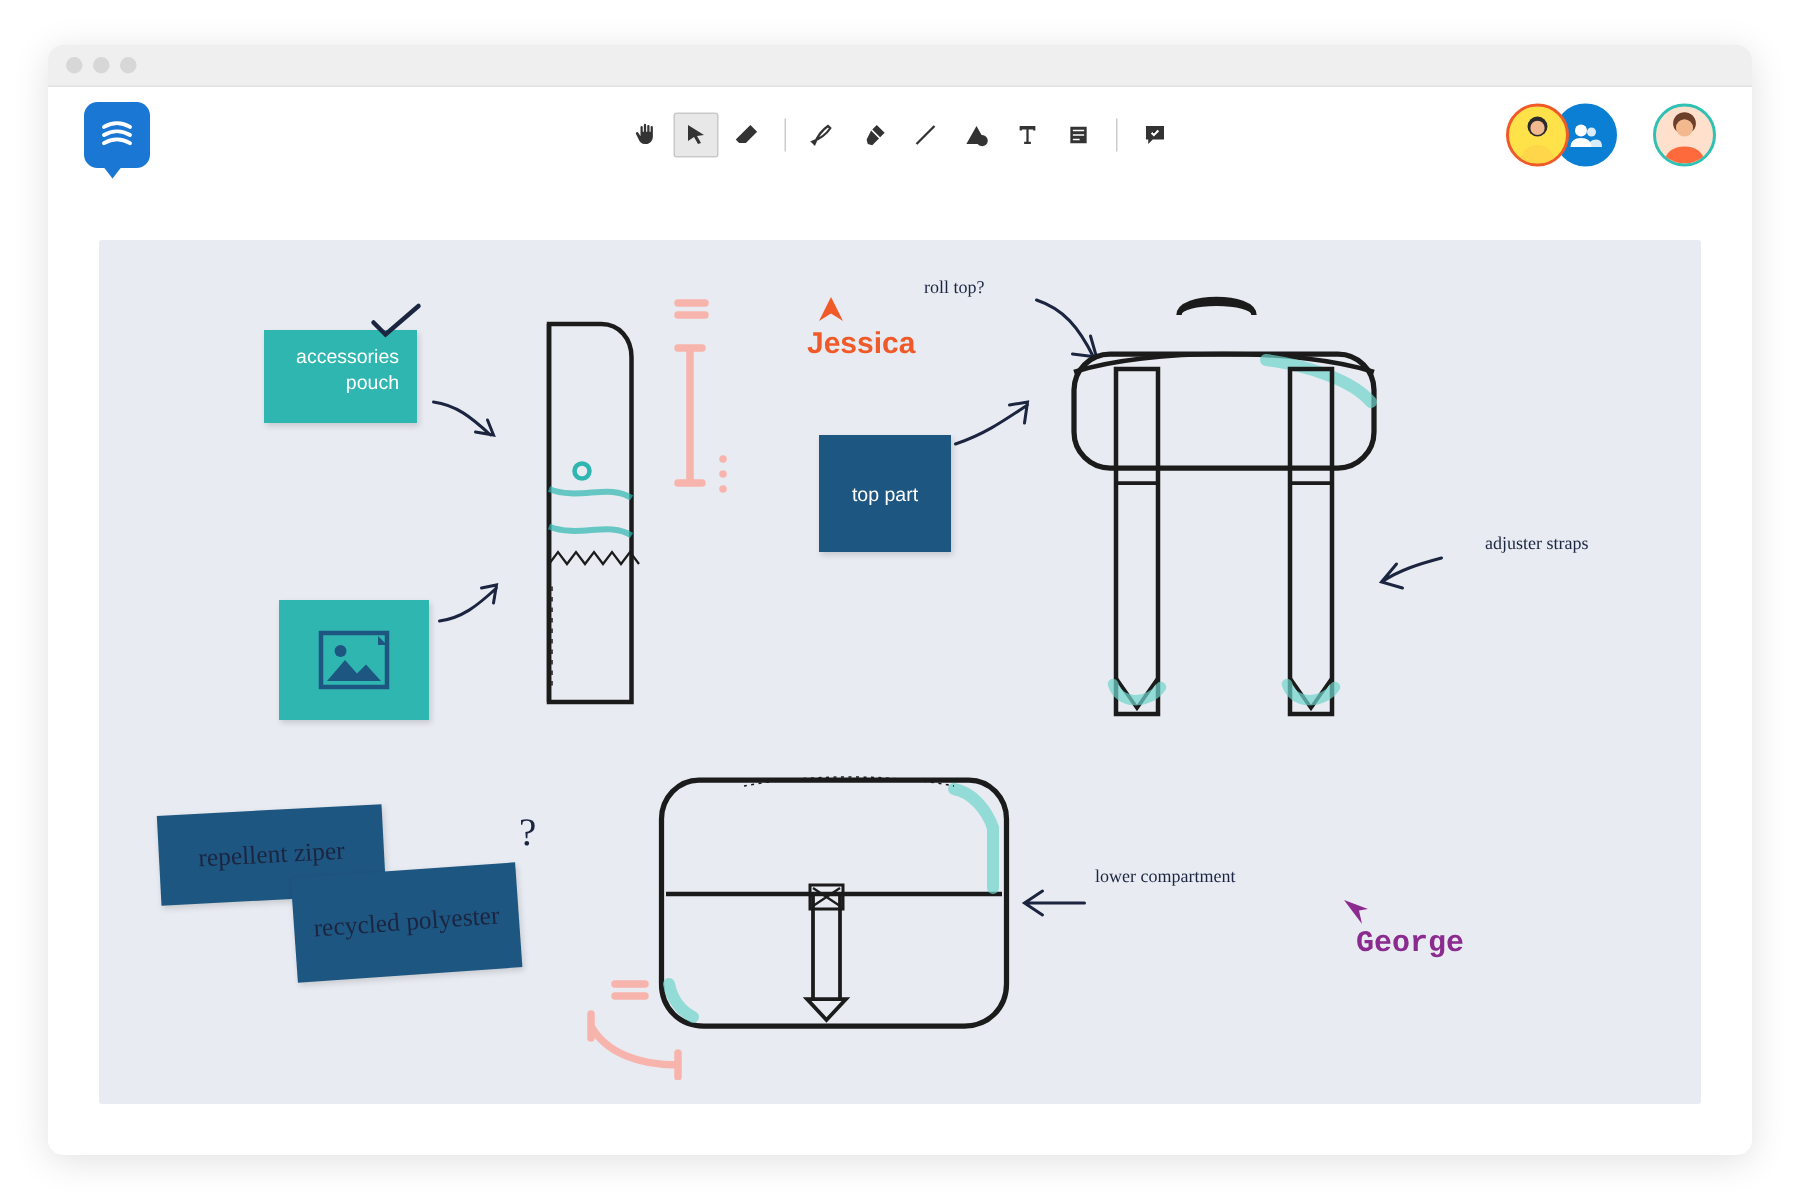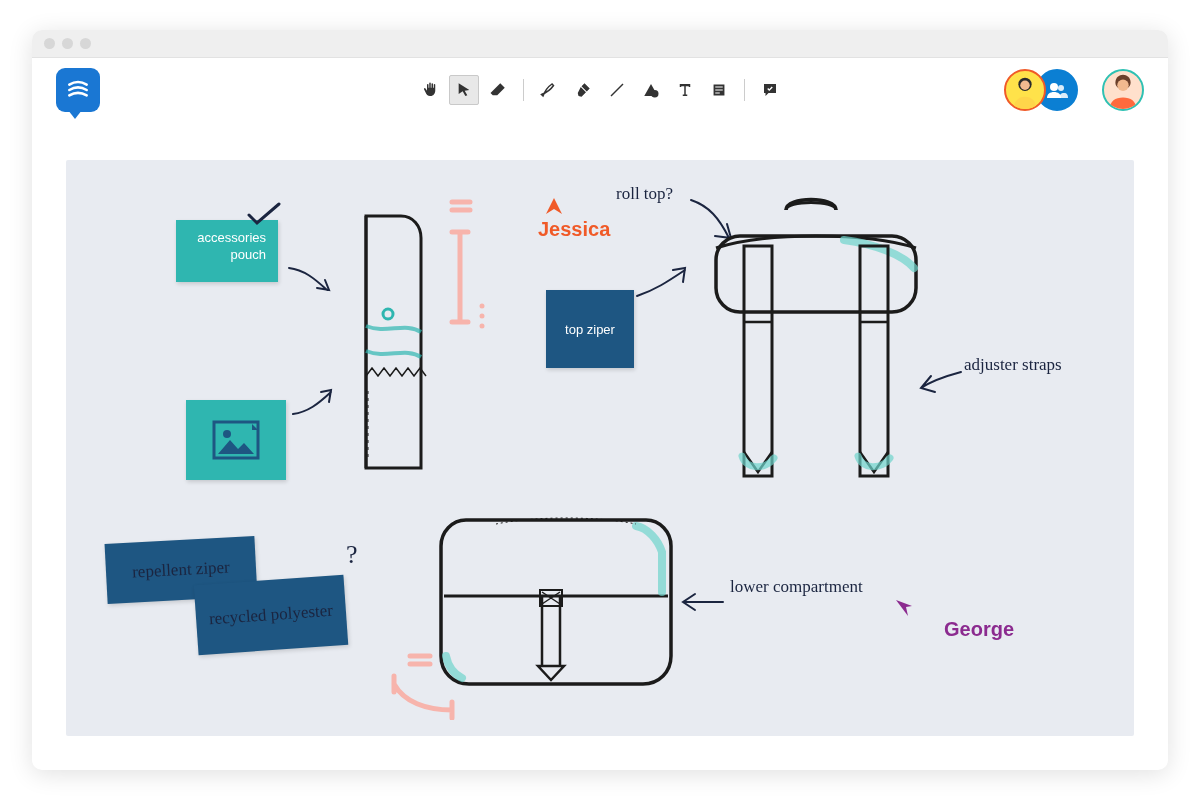--- a/index.html
+++ b/index.html
@@ -19,21 +19,21 @@
 .avatar-wrap{display:flex;align-items:center;}
 .avatar{width:42px;height:42px;border-radius:50%;border:2px solid;display:flex;align-items:center;justify-content:center;overflow:hidden;}
 .avatar.a1{border-color:#f05a28;background:#ffe24a;margin-right:-10px;z-index:2;}
 .avatar.group{border-color:#0b7fd3;background:#0b7fd3;z-index:1;}
 .avatar.a2{border-color:#2fc1b3;background:#ffe0cc;margin-left:16px;}
 .canvas{position:absolute;top:130px;left:34px;right:34px;bottom:34px;background:#e8ebf1;border-radius:2px;}
 .note{position:absolute;padding:10px 12px;color:#fff;font-size:13px;text-align:center;box-shadow:1px 2px 4px rgba(0,0,0,0.15);}
 .note.teal{background:#2fb6b0;text-align:right;}
 .note.navy{background:#1e5682;}
 .cursor-label{position:absolute;font-weight:700;font-size:20px;}
-.handwriting{font-family:"Segoe Script","Comic Sans MS",cursive;color:#1b2540;position:absolute;font-size:17px;}
+.handwriting{font-family:"Segoe Script","Comic Sans MS",cursive;color:#1b2540;position:absolute;font-size:12px;}
 .sketch{position:absolute;}
 </style>
 </head>
 <body>
 
 <div class="browser-frame">
   <div class="titlebar">
     <div class="dot"></div>
     <div class="dot"></div>
     <div class="dot"></div>
@@ -179,21 +179,21 @@
       <span>recycled polyester</span>
     </div>
     <span class="handwriting" style="top:380px;left:280px;font-size:26px;">?</span>
 
     <svg style="position:absolute;top:36px;left:478px;" width="20" height="20">
         <path d="M2 18L10 2l8 16-8-5z" fill="#f05a28"></path>
       </svg>
     <div class="cursor-label" style="top:58px;left:472px;color:#f05a28;">Jessica</div>
 
     <div class="note navy" style="top:130px;left:480px;width:88px;height:78px;display:flex;align-items:center;justify-content:center;">
-      <span>top ziper</span>
+      <span>top part</span>
     </div>
     <svg class="sketch" style="top:104px;left:566px;" width="60" height="40">
         <path d="M5 32c18-6 30-14 48-26m-12 0l12-2-2 14" fill="none" stroke="#1b2540" stroke-width="2" stroke-linecap="round"></path>
       </svg>
 
     <span class="handwriting" style="top:24px;left:550px;">roll top?</span>
     <svg class="sketch" style="top:34px;left:620px;" width="50" height="50">
         <path d="M5 6c18 6 28 18 38 38m-2-14l4 14-16-2" fill="none" stroke="#1b2540" stroke-width="2" stroke-linecap="round"></path>
       </svg>
 
@@ -205,21 +205,21 @@
       <path d="M158 48c30 4 58 14 70 28" stroke="#6fd4cc" stroke-width="8" fill="none" opacity="0.7" stroke-linecap="round"></path>
       <rect x="58" y="54" width="28" height="230" fill="none" stroke="#1b1b1b" stroke-width="3"></rect>
       <rect x="174" y="54" width="28" height="230" fill="none" stroke="#1b1b1b" stroke-width="3"></rect>
       <path d="M58 130h28M174 130h28M58 260l14 20 14-20M174 260l14 20 14-20" fill="none" stroke="#1b1b1b" stroke-width="2.5"></path>
       <path d="M56 264c4 14 24 14 32 2M172 264c4 14 24 14 32 2" stroke="#6fd4cc" stroke-width="7" fill="none" opacity="0.7" stroke-linecap="round"></path>
     </svg>
 
     <svg class="sketch" style="top:204px;left:850px;" width="50" height="30">
         <path d="M45 8c-15 4-28 8-40 16m10-12l-10 12 14 4" fill="none" stroke="#1b2540" stroke-width="2" stroke-linecap="round"></path>
       </svg>
-    <span class="handwriting" style="top:196px;left:898px;line-height:1.1;">adjuster straps</span>
+    <span class="handwriting" style="top:196px;left:924px;line-height:1.1;">adjuster straps</span>
 
     <svg class="sketch" style="top:330px;left:370px;" width="250" height="210">
       <path d="M30 30h180c14 0 25 12 25 26v110c0 16-12 28-28 28H33c-16 0-28-12-28-28V56c0-14 11-26 25-26z" fill="none" stroke="#1b1b1b" stroke-width="3.5"></path>
       <path d="M8 106h224" stroke="#1b1b1b" stroke-width="3"></path>
       <path d="M106 106v70M124 106v70M102 176h26l-13 14z" fill="none" stroke="#1b1b1b" stroke-width="2.5"></path>
       <rect x="104" y="100" width="22" height="16" fill="none" stroke="#1b1b1b" stroke-width="2"></rect>
       <path d="M106 102l18 12M124 102l-18 12" stroke="#1b1b1b" stroke-width="1.5"></path>
       <path d="M200 36c12 2 22 14 26 26v40" stroke="#6fd4cc" stroke-width="8" fill="none" opacity="0.7" stroke-linecap="round"></path>
       <path d="M26 188c-8-4-14-12-16-22" stroke="#6fd4cc" stroke-width="8" fill="none" opacity="0.7" stroke-linecap="round"></path>
       <path d="M60 34c40-8 100-8 140 0" fill="none" stroke="#1b1b1b" stroke-width="1" stroke-dasharray="2 3"></path>
@@ -231,16 +231,16 @@
     </svg>
 
     <svg class="sketch" style="top:430px;left:612px;" width="50" height="26">
         <path d="M45 12c-15 0-28 0-40 0m12-8l-12 8 12 8" fill="none" stroke="#1b2540" stroke-width="2" stroke-linecap="round"></path>
       </svg>
     <span class="handwriting" style="top:418px;left:664px;line-height:1.1;text-align:center;">lower compartment</span>
 
     <svg style="position:absolute;top:438px;left:828px;" width="18" height="20">
         <path d="M2 2l12 16-2-9 6-1z" fill="#8b2a8f"></path>
       </svg>
-    <div class="cursor-label" style="top:458px;left:878px;color:#8b2a8f;">George</div>
+    <div class="cursor-label" style="top:458px;left:838px;color:#8b2a8f;font-family:Liberation Mono, monospace;">George</div>
 
   </div>
 </div>
 
 </body></html>

